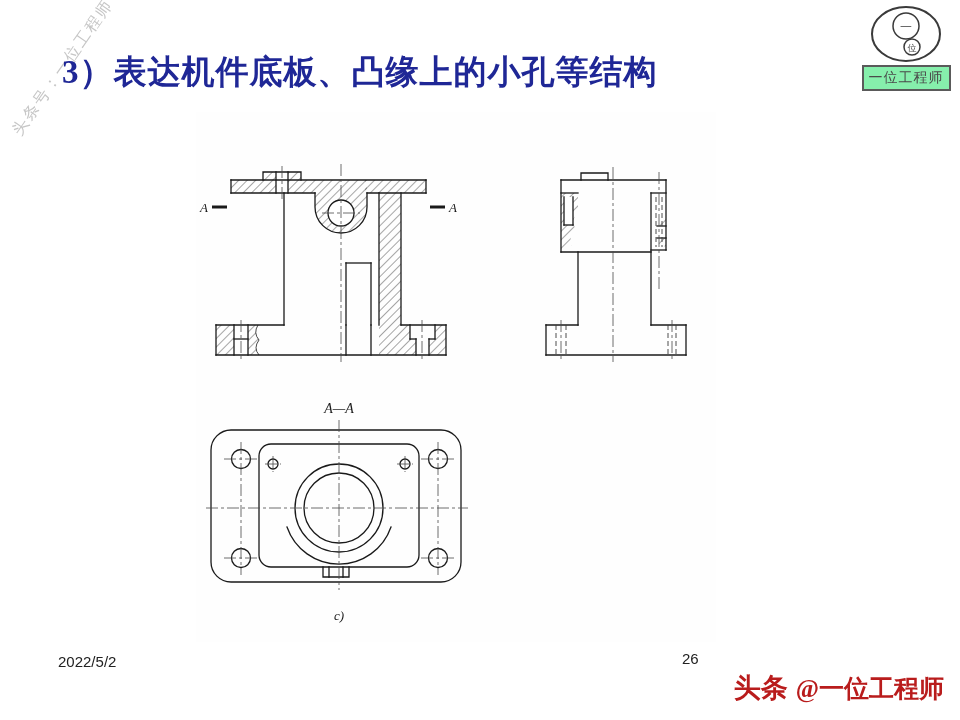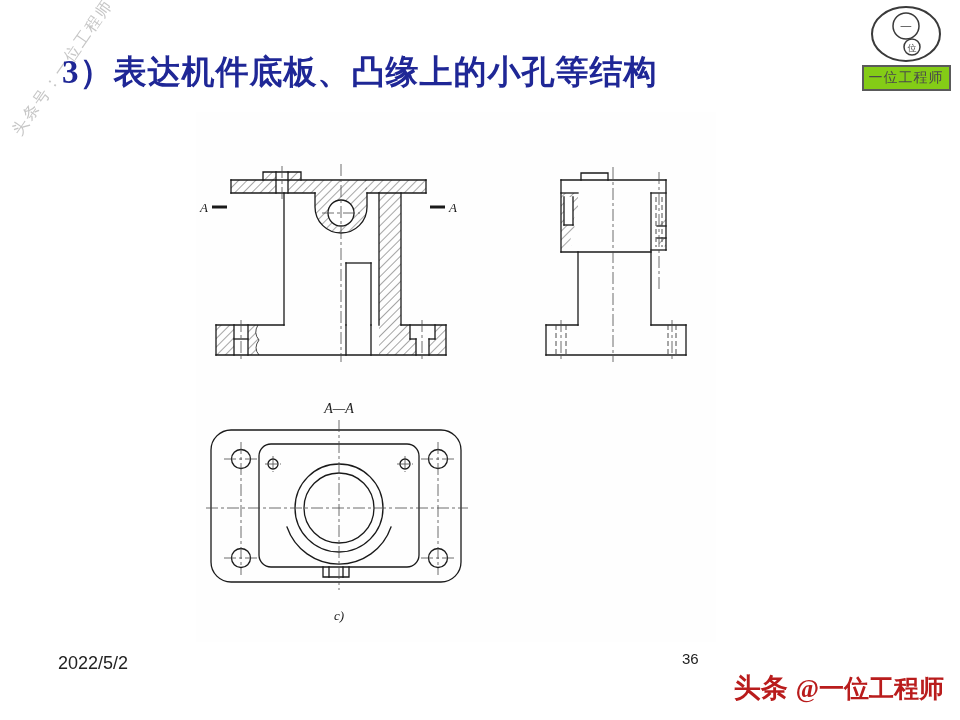--- a/index.html
+++ b/index.html
@@ -22,29 +22,29 @@
     letter-spacing:1px;white-space:nowrap;
   }
   .logo{
     position:absolute;right:4px;top:5px;width:100px;
     display:flex;flex-direction:column;align-items:center;
   }
   .logo-box{
     border:2px solid #5a5a5a;padding:2px 5px;margin-top:2px;
     font-size:14px;color:#4a4a4a;letter-spacing:1px;
     font-family:"Liberation Serif","DejaVu Serif",serif;
-    white-space:nowrap;background:#84cc16;
+    white-space:nowrap;background:#86efac;
   }
   .drawing-area{
     position:absolute;left:196px;top:112px;width:520px;height:530px;
     background:#fefefe;
   }
   .drawing-area svg{display:block;}
   .slide-date{
-    position:absolute;left:58px;top:653px;font-size:18px;color:#222;
+    position:absolute;left:58px;top:653px;font-size:15px;color:#222;
   }
   .page-number{
     position:absolute;left:682px;top:650px;font-size:15px;color:#222;
   }
   .footer-brand{
     position:absolute;right:16px;top:670px;
     color:#b91c1c;font-size:25px;font-weight:bold;
     font-family:"Liberation Serif","DejaVu Serif",serif;
     white-space:nowrap;
   }
@@ -218,17 +218,17 @@
         <line x1="77" y1="344" x2="77" y2="360"></line>
         <line x1="201" y1="352" x2="217" y2="352"></line>
         <line x1="209" y1="344" x2="209" y2="360"></line>
       </g>
       <text x="143" y="508" text-anchor="middle" font-size="13" font-style="italic" font-family="Liberation Serif, serif" fill="#1a1a1a">c)</text>
     </g>
   </svg>
 </div>
 
 <div class="slide-date">2022/5/2</div>
-<div class="page-number">36</div>
+<div class="page-number">26</div>
 
 <div class="footer-brand">
   <span class="prefix">头条</span><span>@一位工程师</span>
 </div>
 
 </body></html>

